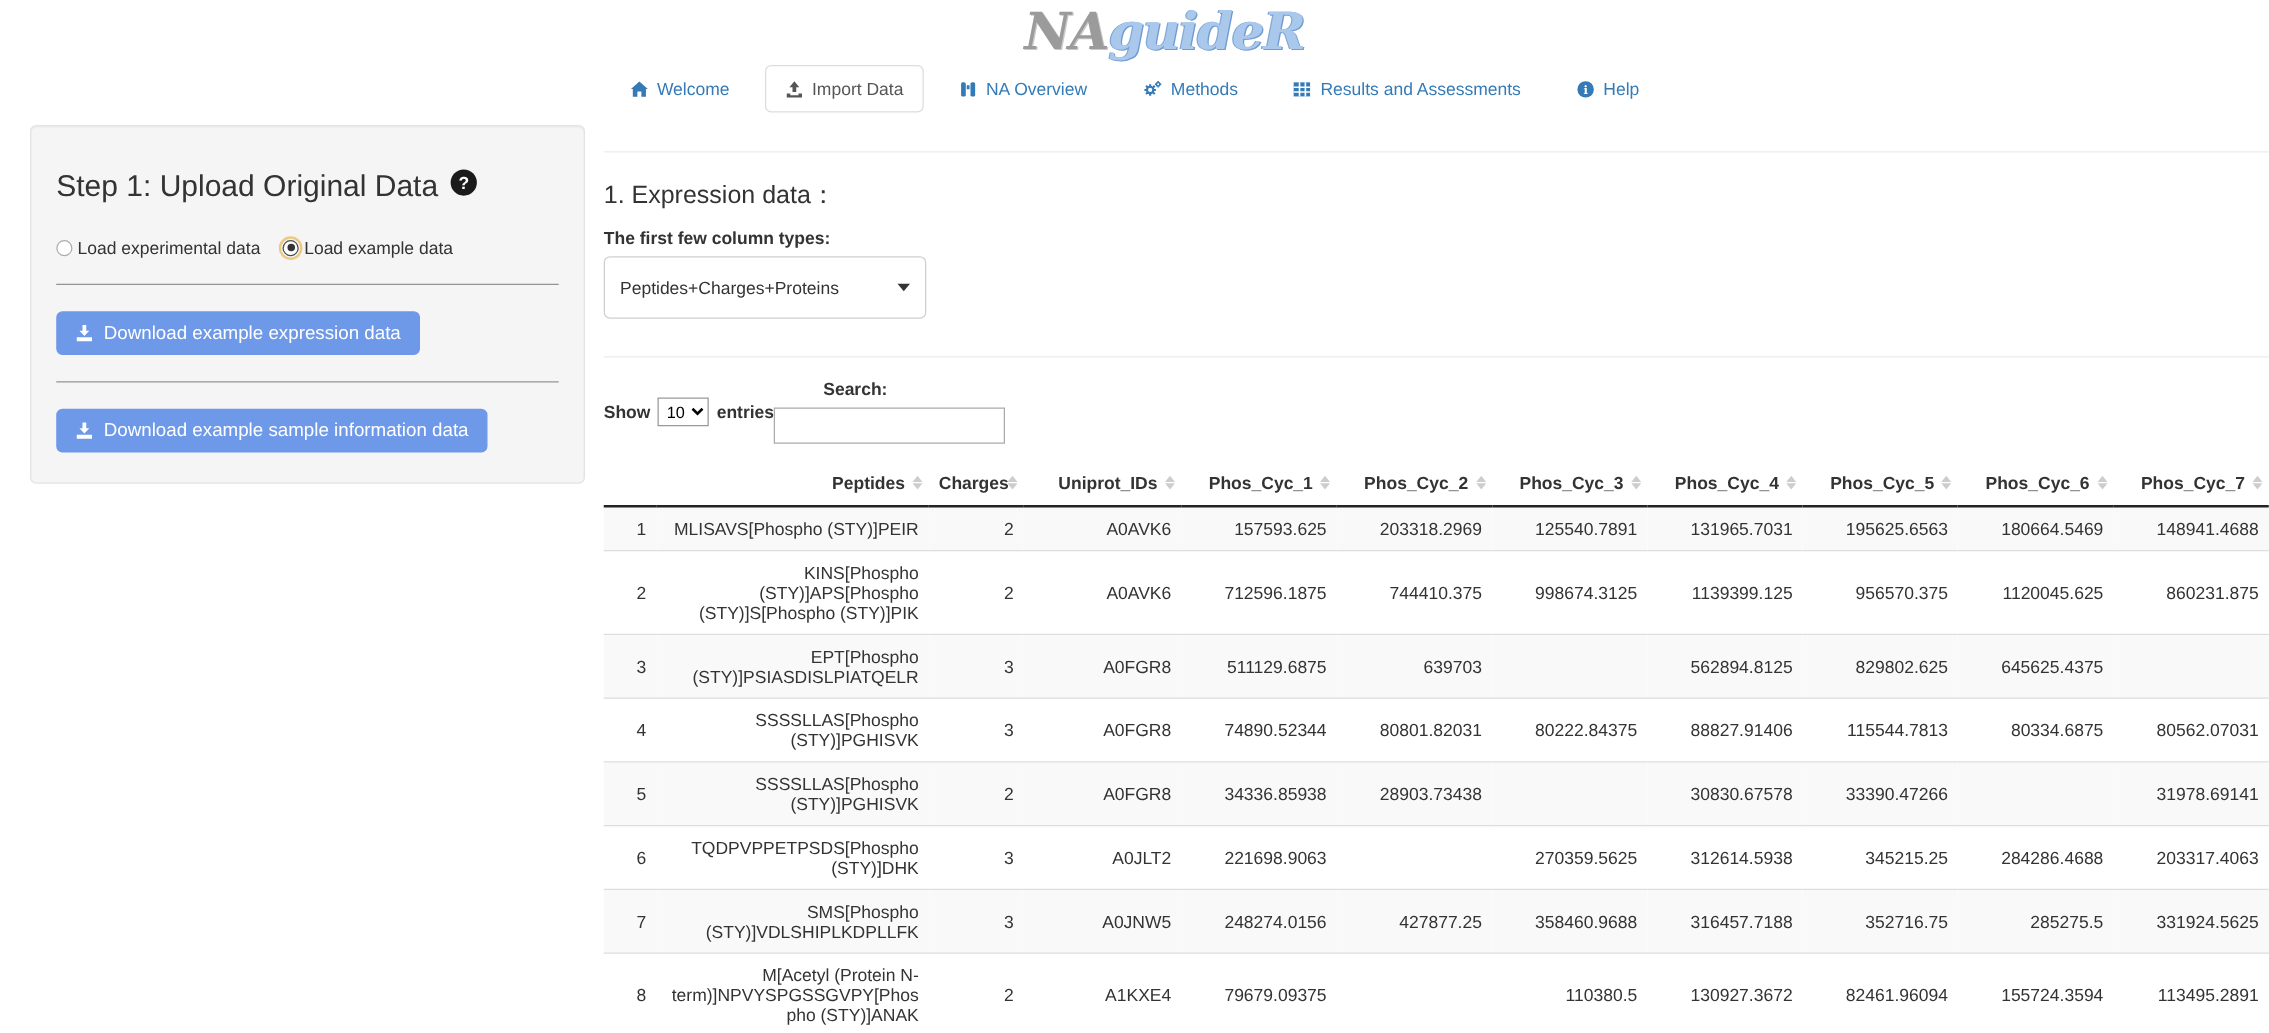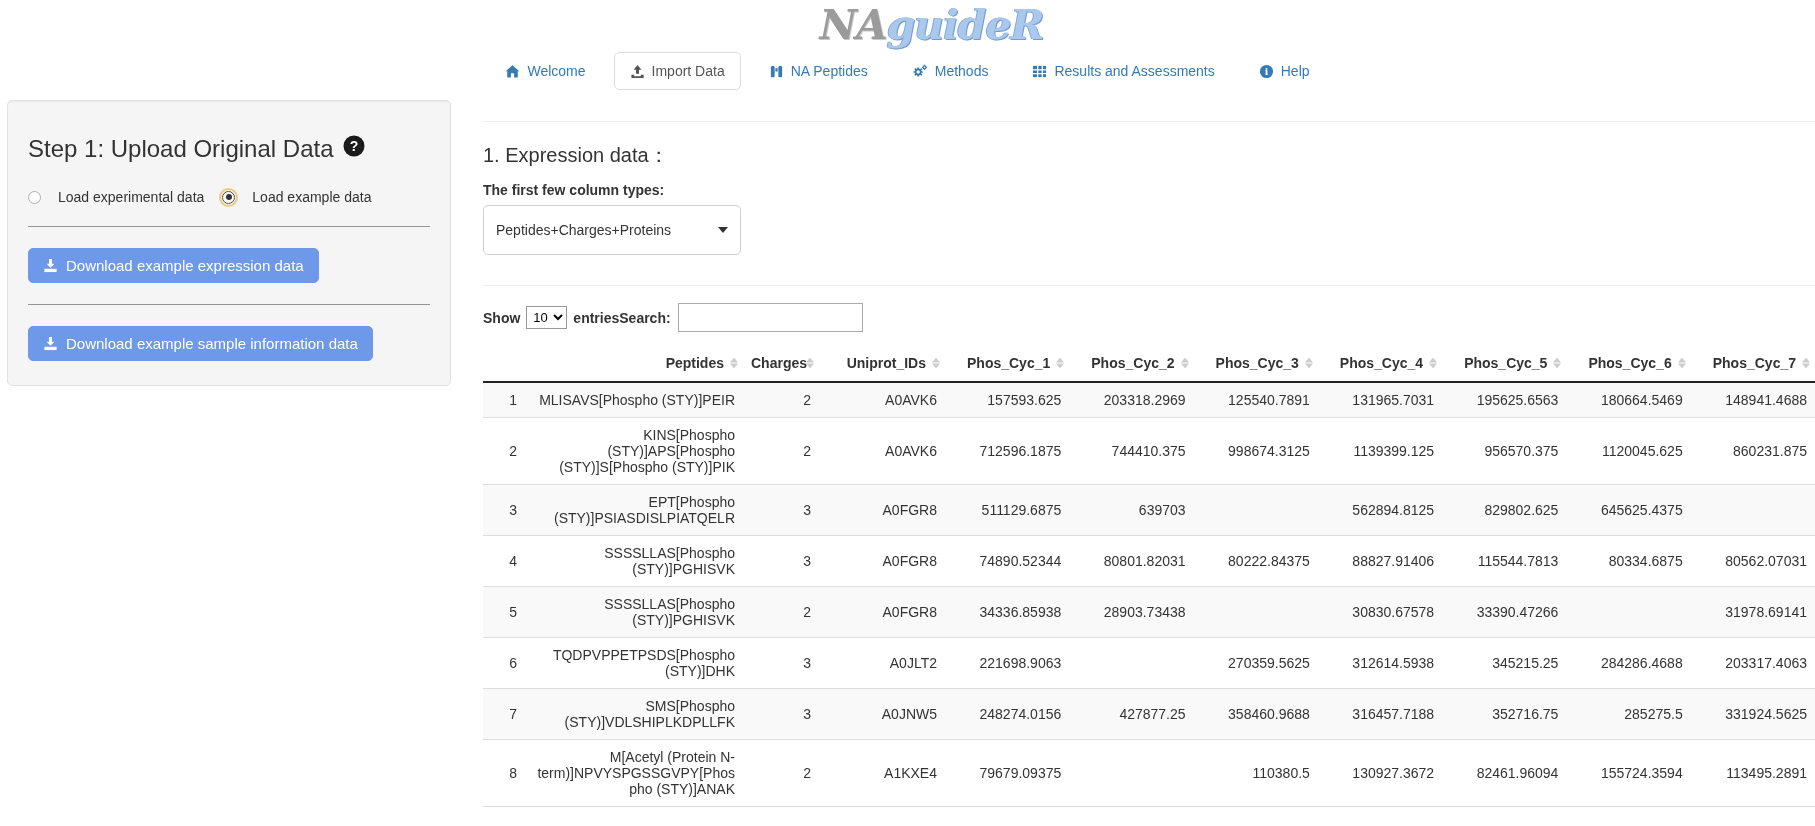--- a/index.html
+++ b/index.html
@@ -14,27 +14,27 @@
   .logo .guider { color:#aac8ec; text-shadow:1px 1px 0 #6f9cd1, -1px 0 0 #7fa8d6; }
 
   
   .nav-tabs { display:flex; justify-content:center; align-items:flex-end; height:42px; }
   .nav-tab { display:flex; align-items:center; gap:7px; padding:10px 15px; margin:0 6px;
     color:#337ab7; cursor:pointer; font-size:14px; border:1px solid transparent; border-radius:5px; }
   .nav-tab .icon svg { display:block; }
   .nav-tab.active { color:#555; background:#fff; border-color:#ddd; }
 
   
-  .sidebar { position:absolute; left:7px; top:100px; width:444px;
+  .sidebar { position:absolute; left:24px; top:100px; width:444px;
     background:#f5f5f5; border:1px solid #e3e3e3; border-radius:5px;
     box-shadow:inset 0 1px 1px rgba(0,0,0,.05); padding:20px 20px 24px 20px; }
   .step-title { font-size:24px; font-weight:400; color:#333; margin:14px 0 26px 0;
     display:flex; align-items:center; gap:9px; }
   .radio-row { display:flex; align-items:center; gap:18px; margin-bottom:4px; }
-  .radio-opt { display:flex; align-items:center; gap:17px; cursor:pointer; color:#333; }
+  .radio-opt { display:flex; align-items:center; gap:4px; cursor:pointer; color:#333; }
   .rb { width:13px; height:13px; border:1px solid #adadad; border-radius:50%;
     background:#fff; display:inline-block; position:relative; flex:0 0 auto; }
   .rb.checked { border-color:#4d4d4d; }
   .rb.checked::after { content:""; position:absolute; left:2.5px; top:2.5px; right:2.5px; bottom:2.5px;
     border-radius:50%; background:#333; }
   .rb.focus-ring { outline:2px solid #ecca84; outline-offset:1px; }
   .sidebar hr { border:none; border-top:1px solid #949494; margin:21px 0; }
   .dl-btn { display:inline-flex; align-items:center; gap:8px; background:#6e98e8; color:#fff;
     border:1px solid #6e98e8; border-radius:5px; padding:8px 14px; font-size:15px; cursor:pointer;
     font-family:"Liberation Sans", sans-serif;justify-content:space-between; }
@@ -49,21 +49,21 @@
     background:#fff; display:flex; align-items:center; padding:0 12px; cursor:pointer;
     justify-content:space-between; color:#333; }
   .fake-select .caret { width:0; height:0; border-left:5px solid transparent;
     border-right:5px solid transparent; border-top:6px solid #333; }
   .hr2 { margin-top:30px; }
 
   .dt-controls { display:flex; justify-content:flex-start; align-items:center; margin-top:17px; }
   .dt-show { font-weight:700; color:#333; display:flex; align-items:center; gap:6px; }
   .dt-show select { font-size:13px; padding:2px 2px; border:1px solid #999; background:#fff;
     font-family:"Liberation Sans", sans-serif; }
-  .dt-search { font-weight:700; color:#333; display:flex; align-items:center; gap:7px; }
+  .dt-search { font-weight:700; color:#333; display:flex; align-items:center; gap:7px;flex-direction:column; }
   .dt-search input { width:185px; height:29px; border:1px solid #aaa; margin-right:-55px;
     font-size:14px; padding:0 6px; font-family:"Liberation Sans", sans-serif; }
 
   
   table.dt { width:100%; border-collapse:collapse; margin-top:13px; table-layout:fixed; }
   table.dt th { font-weight:700; color:#333; border-bottom:2px solid #232323;
     padding:10px 19px 10px 8px; position:relative; cursor:pointer; font-size:14px; }
   table.dt td { padding:9px 8px; border-bottom:1px solid #ddd; vertical-align:middle;
     font-size:14px; color:#333; word-wrap:break-word; }
   table.dt tbody tr:nth-child(odd) { background:#f9f9f9; }
@@ -102,21 +102,21 @@
         </svg>
       </span>
       <span>Import Data</span>
     </div>
     <div class="nav-tab">
       <span class="icon">
         <svg width="15" height="15" viewBox="0 0 16 16">
           <path fill="currentColor" d="M2 3.5C2 2.7 2.7 2 3.5 2h1C5.3 2 6 2.7 6 3.5V13c0 .6-.4 1-1 1H3c-.6 0-1-.4-1-1zM10 3.5C10 2.7 10.7 2 11.5 2h1c.8 0 1.5.7 1.5 1.5V13c0 .6-.4 1-1 1h-2c-.6 0-1-.4-1-1zM6.8 4.5h2.4v3.4H6.8z"></path>
         </svg>
       </span>
-      <span>NA Peptides</span>
+      <span>NA Overview</span>
     </div>
     <div class="nav-tab">
       <span class="icon">
         <svg width="16" height="15" viewBox="0 0 17 16">
           <g stroke="currentColor" stroke-width="1.8" fill="none">
             <circle cx="6.5" cy="8.5" r="2.7"></circle>
             <path d="M6.5 3.6v2M6.5 11.4v2M1.6 8.5h2M9.4 8.5h2M3 5 4.4 6.4M9 10.6 10.4 12M10.4 5 9 6.4M4.4 10.6 3 12"></path>
           </g>
           <g stroke="currentColor" stroke-width="1.3" fill="none">
             <circle cx="13.3" cy="3.6" r="1.5"></circle>

